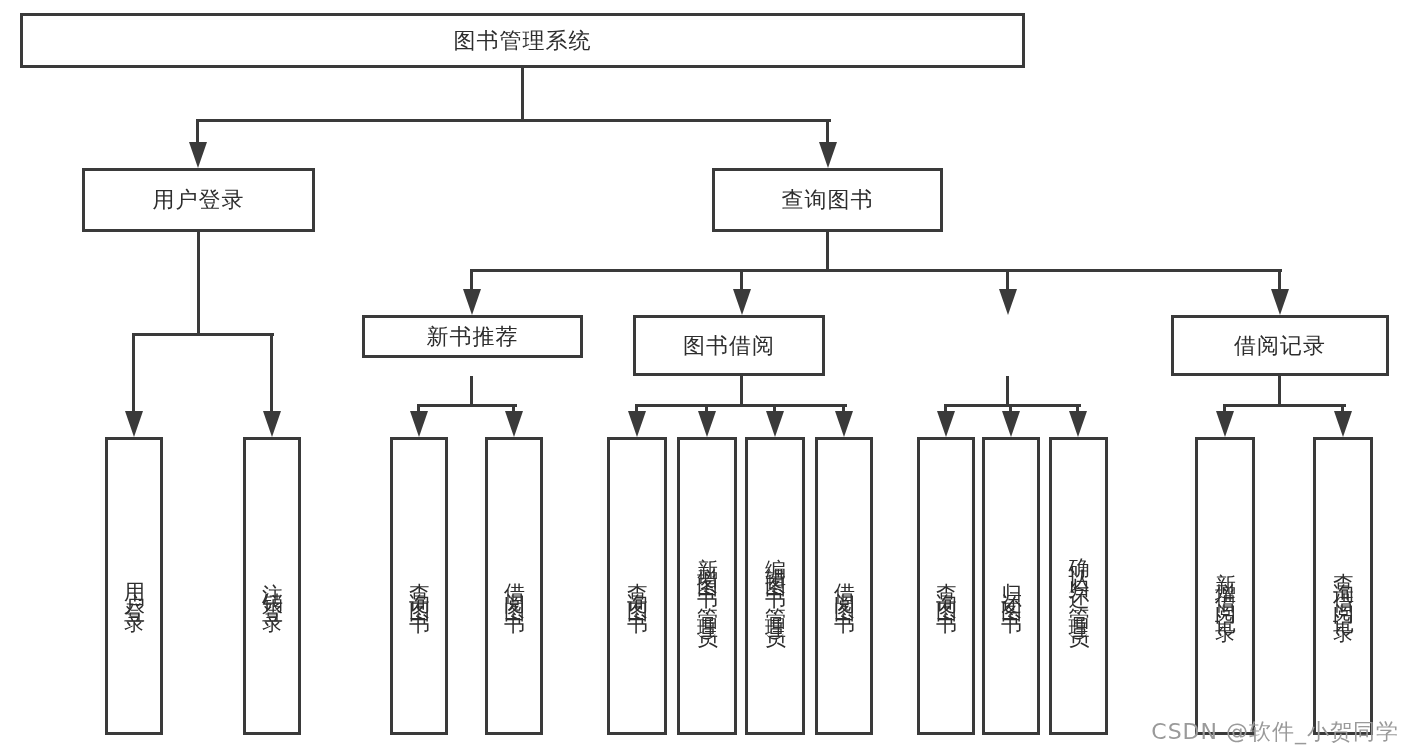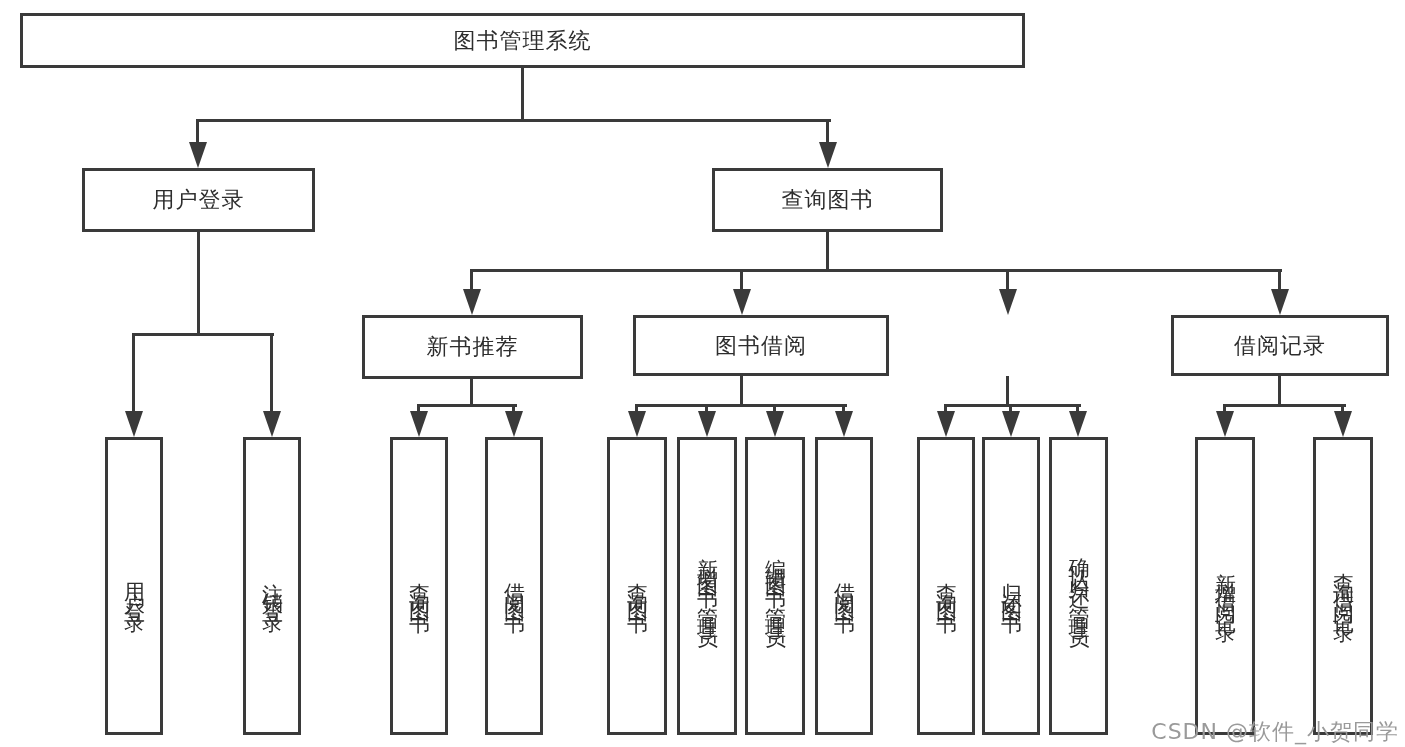--- a/index.html
+++ b/index.html
@@ -94,24 +94,24 @@
   <div class="hline" style="left:470px;top:269px;width:812px;"></div>
   <div class="vline" style="left:470px;top:269px;height:22px;"></div>
   <div class="vline" style="left:740px;top:269px;height:22px;"></div>
   <div class="vline" style="left:1006px;top:269px;height:22px;"></div>
   <div class="vline" style="left:1278px;top:269px;height:22px;"></div>
   <div class="arrow" style="left:463px;top:289px;"></div>
   <div class="arrow" style="left:733px;top:289px;"></div>
   <div class="arrow" style="left:999px;top:289px;"></div>
   <div class="arrow" style="left:1271px;top:289px;"></div>
 
-  <div class="node" style="left:362px;top:315px;width:221px;height:64px;">
+  <div class="node" style="left:362px;top:315px;width:221px;height:43px;">
     <span>新书推荐</span>
   </div>
-  <div class="node" style="left:633px;top:315px;width:256px;height:61px;">
+  <div class="node" style="left:633px;top:315px;width:192px;height:61px;">
     <span>图书借阅</span>
   </div>
   <div class="node" style="left:1171px;top:315px;width:218px;height:61px;">
     <span>借阅记录</span>
   </div>
 
   <div class="vline" style="left:470px;top:376px;height:31px;"></div>
   <div class="hline" style="left:417px;top:404px;width:100px;"></div>
   <div class="vline" style="left:417px;top:404px;height:12px;"></div>
   <div class="vline" style="left:512px;top:404px;height:12px;"></div>

